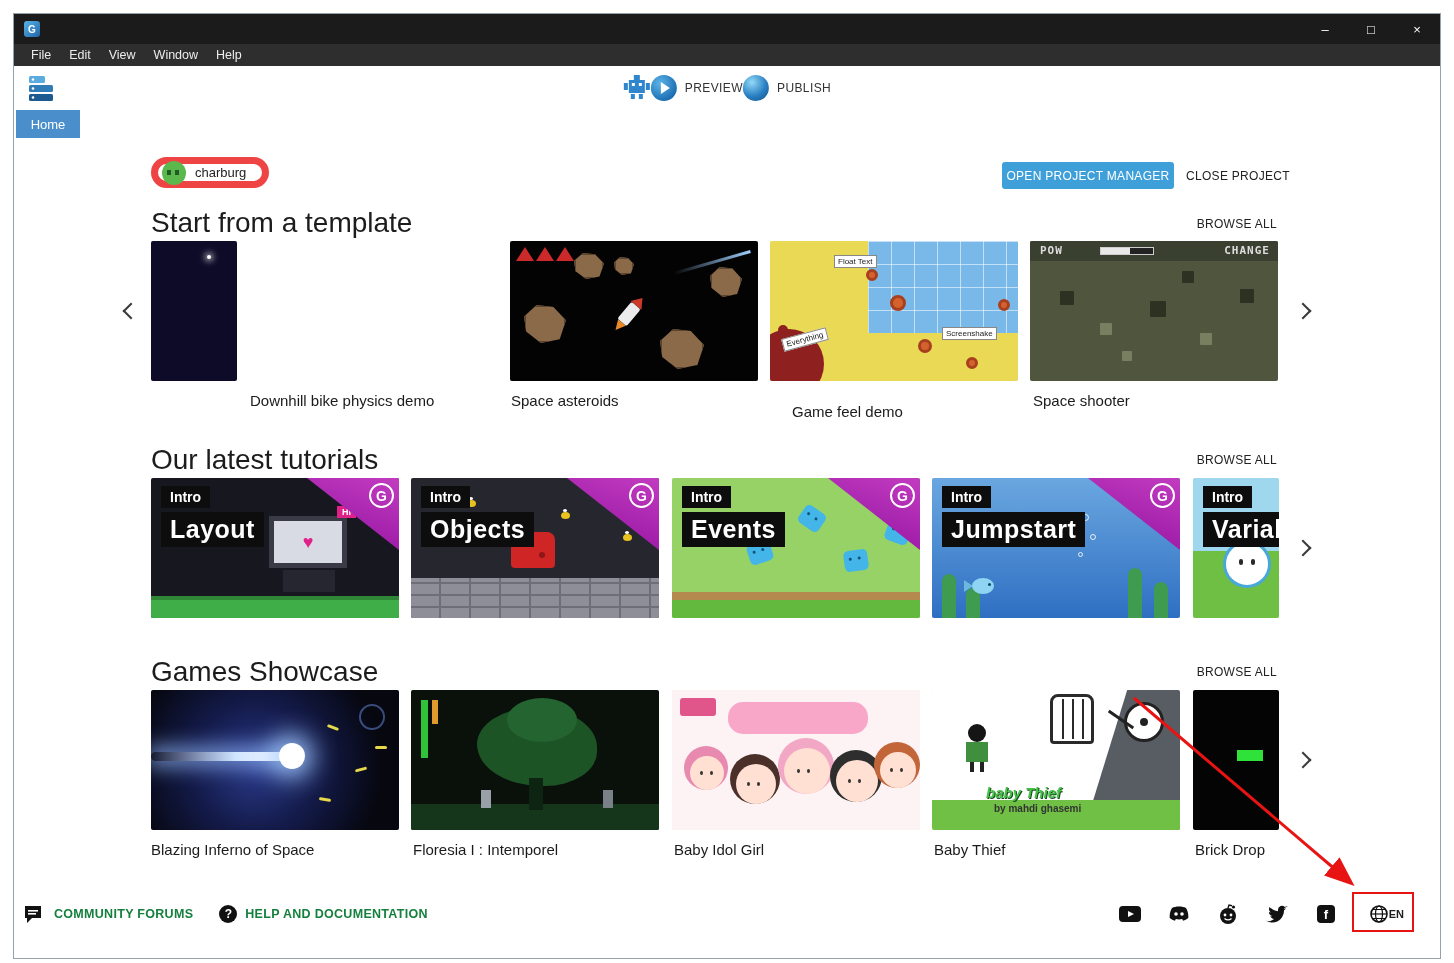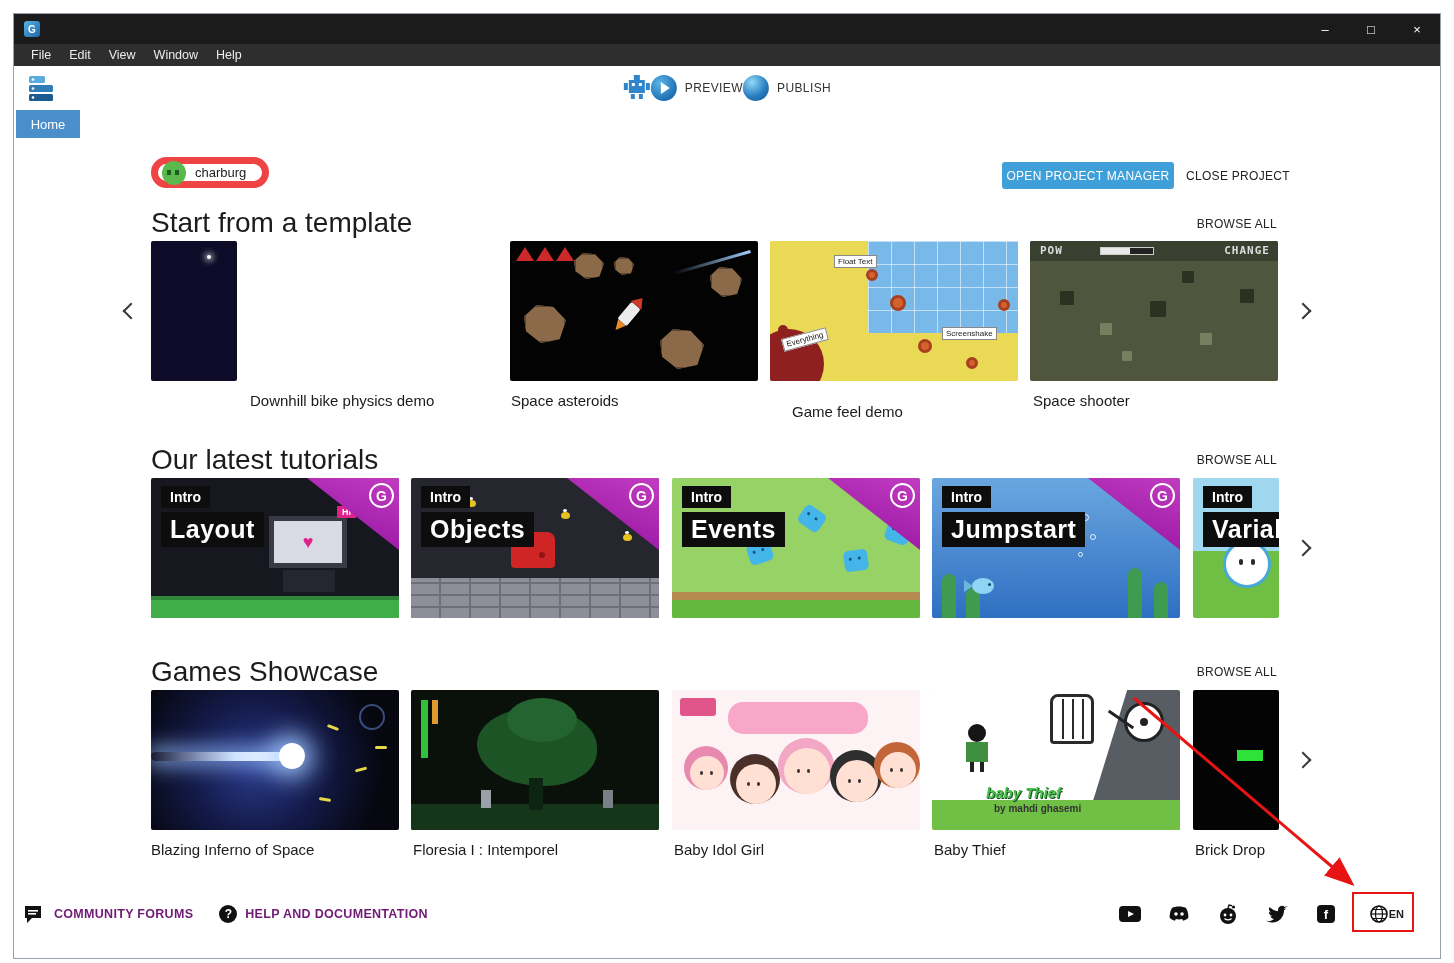--- a/index.html
+++ b/index.html
@@ -202,21 +202,21 @@
   .bt-title{left:54px;top:94px;color:#46c24a;font-weight:bold;font-style:italic;font-size:15px;text-shadow:1px 1px 0 #1c4a1e;}
   .bt-sub{left:62px;top:113px;color:#333;font-weight:bold;font-size:10px;}
 
   .art-brickdrop{background:#040404;}
   .bdp-brick{left:44px;top:60px;width:26px;height:11px;background:#2fe23a;}
 
   
   .footer{position:absolute;left:0;right:0;top:882px;height:36px;display:flex;align-items:center;}
   .footer-left{display:flex;align-items:center;gap:26px;margin-left:10px;}
   .footer-item{display:flex;align-items:center;gap:8px;cursor:pointer;}
-  .footer-label{font-size:12.5px;font-weight:bold;color:#701a75;letter-spacing:.3px;}
+  .footer-label{font-size:12.5px;font-weight:bold;color:#15803d;letter-spacing:.3px;}
   .help-icon{width:18px;height:18px;border-radius:50%;background:#111;color:#fff;font-size:12px;font-weight:bold;display:flex;align-items:center;justify-content:center;}
   .footer-right{margin-left:auto;margin-right:30px;display:flex;align-items:center;gap:25px;}
   .soc{width:24px;height:22px;display:flex;align-items:center;justify-content:center;cursor:pointer;}
   .lang-btn{display:flex;align-items:center;gap:0;cursor:pointer;padding:4px 6px;}
   .lang-label{font-size:11px;font-weight:bold;color:#1d1d1d;}
 
   
   .ann-rect{position:absolute;left:1338px;top:878px;width:62px;height:40px;border:2px solid #e81414;pointer-events:none;z-index:60;}
   .ann-svg{position:absolute;left:0;top:0;width:1428px;height:946px;pointer-events:none;z-index:59;}
 </style>

